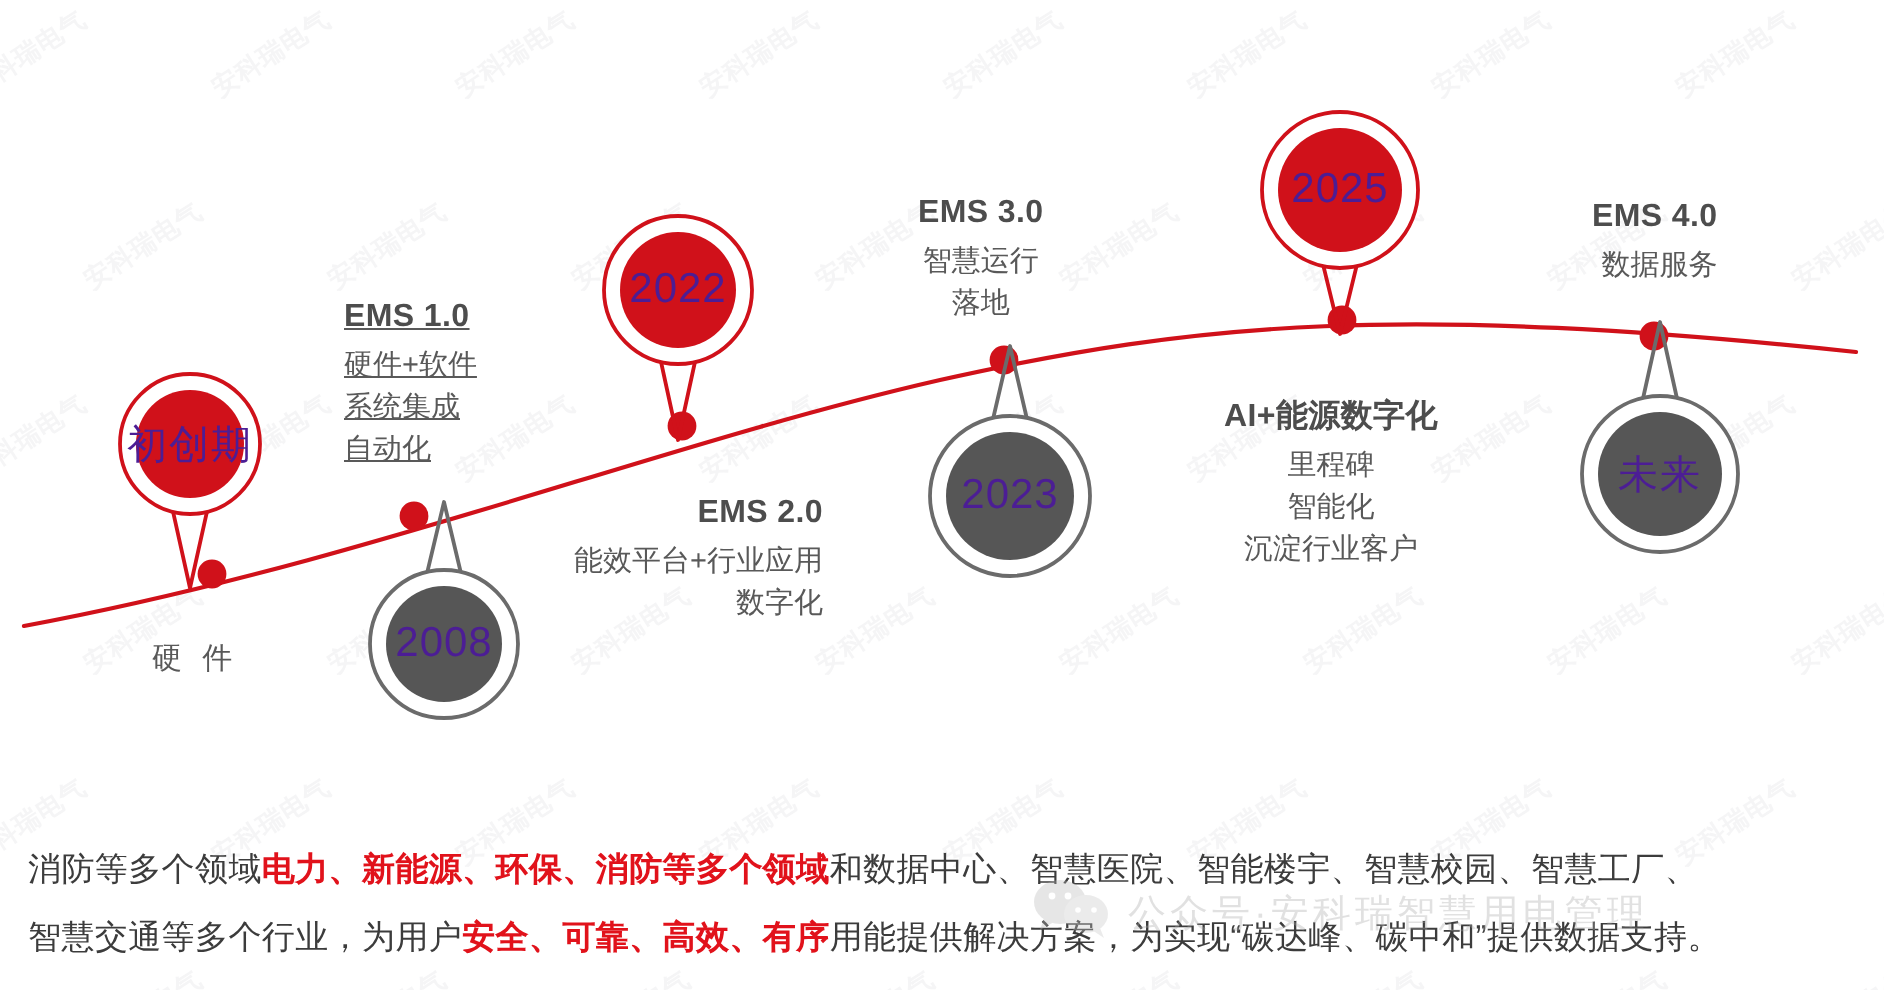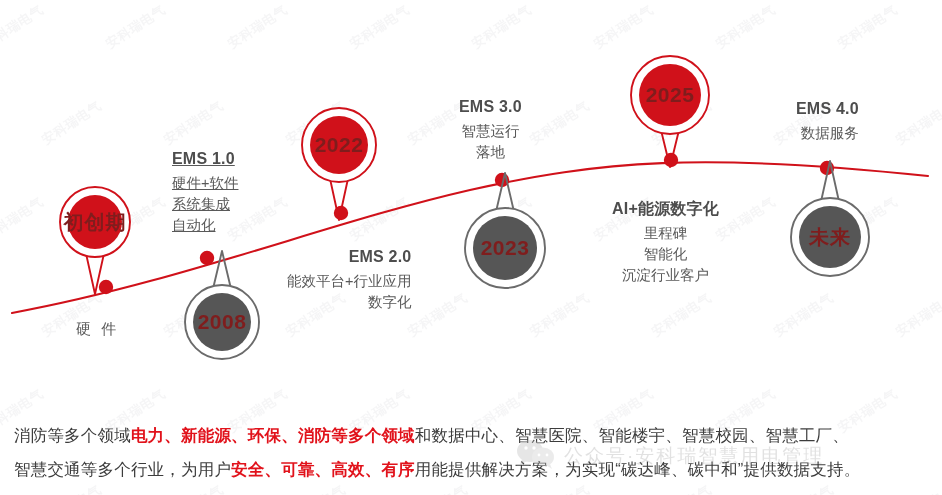--- a/index.html
+++ b/index.html
@@ -55,22 +55,22 @@
   .bubble svg { display: block; overflow: visible; }
   .bubble-text {
     position: absolute;
     left: 0;
     top: 0;
     width: 100%;
     height: 100%;
     display: flex;
     align-items: center;
     justify-content: center;
-    color: #7f1d1d;
-    font-weight: 700;
+    color: #4c1d95;
+    font-weight: 400;
     pointer-events: none;
   }
   .bubble-red .bubble-text { font-size: 21px; letter-spacing: 0.5px; }
   .bubble-gray .bubble-text { font-size: 21px; letter-spacing: 0.5px; }
   .bubble-cn .bubble-text { font-size: 20px; letter-spacing: 1px; }
 
   
   .label-block {
     position: absolute;
     z-index: 5;

